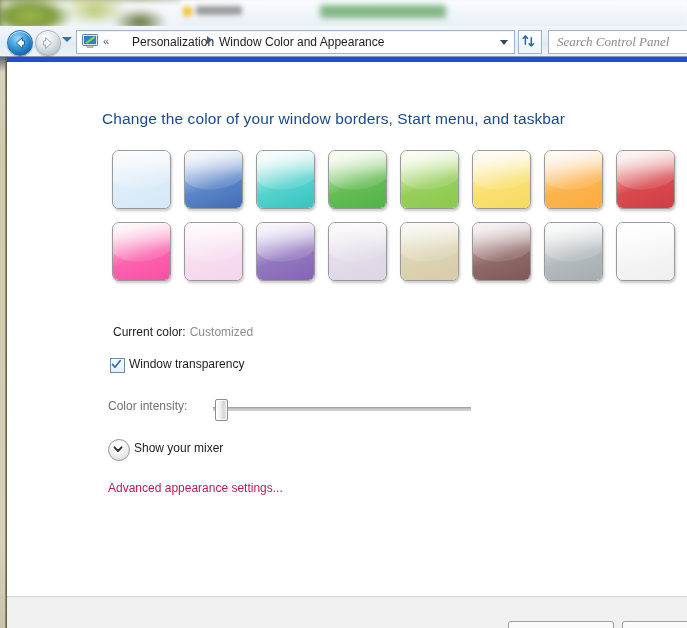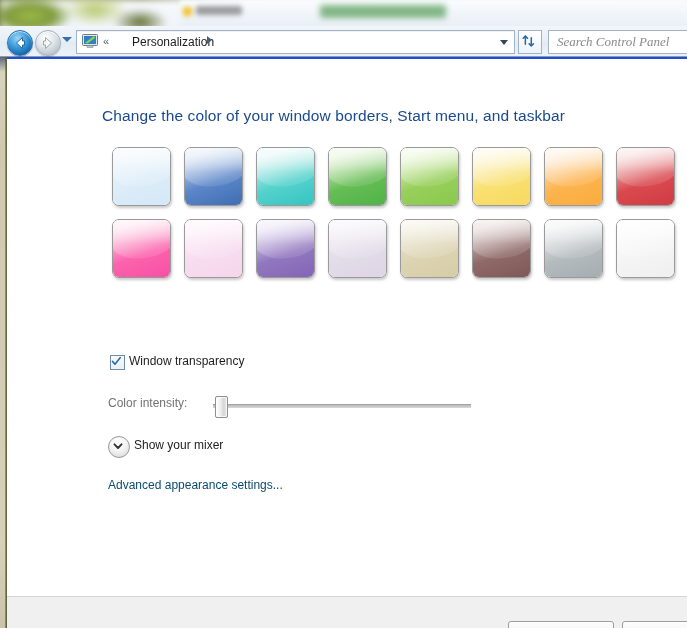--- a/index.html
+++ b/index.html
@@ -135,21 +135,21 @@
   }
   .search .ph {
     position: absolute; left: 8px; top: 3px; font-size: 13px; color: #8a8a8a;
     font-style: italic; font-family: "Liberation Serif", serif;
   }
 
   
   .content {
     position: absolute; left: 7px; top: 31px; width: 680px; height: 539px;
     background: #ffffff;
-    border-top: 2px solid #1d4ed8;
+    border-top: 5px solid #1d4ed8;
   }
   .page-title {
     position: absolute; left: 95px; top: 48px;
     font-size: 15.5px; color: #1b4a8c; letter-spacing: .1px;
     font-family: "Liberation Sans", sans-serif;
   }
 
   
   .swatches { position: absolute; left: 105px; top: 88px; }
   .swatch {
@@ -209,21 +209,21 @@
   .mixer-btn {
     position: absolute; left: 0; top: 0; width: 20px; height: 20px; border-radius: 50%;
     background: radial-gradient(circle at 45% 28%, #ffffff 0%, #f4f4f4 45%, #dcdcdc 85%, #cfcfcf 100%);
     border: 1px solid #9a9a9a;
   }
   .mixer-row .lbl { position: absolute; left: 26px; top: 2px; font-size: 12px; color: #1d1d1d; white-space:nowrap; }
 
   
   .adv-link {
     position: absolute; left: 101px; top: 419px;
-    font-size: 12px; color: #0c4a6e; cursor: pointer; white-space:nowrap;
+    font-size: 12px; color: #be185d; cursor: pointer; white-space:nowrap;
   }
 
   
   .footer {
     position: absolute; left: 7px; top: 570px; width: 680px; height: 58px;
     background: #f0f0f0;
     border-top: 1px solid #d4d4d4;
   }
   .btn {
     position: absolute; top: 24px; height: 23px;
@@ -274,20 +274,21 @@
     <div class="addr">
       <svg class="monitor" viewBox="0 0 16 14">
         <rect x="0.5" y="0.5" width="15" height="11" rx="1" fill="#dfe6ec" stroke="#6f7f8d"></rect>
         <rect x="2" y="2" width="12" height="8" fill="#2f7fc4"></rect>
         <path d="M3 9 L11 2.5 L13 2.5 L13 4 L5.5 9.5 Z" fill="#8fd04a"></path>
         <rect x="5" y="11.5" width="6" height="2" fill="#b9c2c9" stroke="#6f7f8d" stroke-width="0.5"></rect>
       </svg>
       <span class="chev-sep" style="left:26px;">«</span>
       <span class="crumb" style="left:55px;">Personalization</span>
       <span class="crumb-sep" style="left:130px;"></span>
+      <span class="crumb" style="left:142px;">Window Color and Appearance</span>
       <span class="addr-drop"></span>
     </div>
 
     <div class="refresh-btn">
       <svg viewBox="0 0 22 22" width="20" height="20">
         <path d="M7 5.5 L7 14.5 M7 5.5 L4.6 8 M7 5.5 L9.4 8" fill="none" stroke="#2a6aa8" stroke-width="1.7" stroke-linecap="round"></path>
         <path d="M13.5 16.5 L13.5 7.5 M13.5 16.5 L11.1 14 M13.5 16.5 L15.9 14" fill="none" stroke="#2a6aa8" stroke-width="1.7" stroke-linecap="round"></path>
       </svg>
     </div>
 
@@ -376,20 +377,23 @@
           <div class="sw-inner-hl"></div>
           <div class="sw-gloss"></div>
         </div>
         <div class="swatch" style="left: 504px; top: 72px;">
           <div class="sw-fill" style="background: linear-gradient(160deg, rgb(251, 251, 251) 0%, rgb(251, 251, 251) 14%, rgb(244, 244, 244) 58%, rgb(239, 239, 239) 100%);"></div>
           <div class="sw-inner-hl"></div>
           <div class="sw-gloss"></div>
         </div>
       </div>
 
+    <div class="cur-row">
+      <span class="cur-label">Current color:</span><span class="cur-value">Customized</span>
+    </div>
 
     <div class="chk-row">
       <span class="chk-box" aria-checked="true">
         <svg width="11" height="11" viewBox="0 0 11 11" style="position: absolute; left: 0px; top: 0px; display: block;">
           <path d="M1.5 5.4 L4 8.2 L9.3 1.6" fill="none" stroke="#2a6aa8" stroke-width="1.6" stroke-linecap="round" stroke-linejoin="round"></path>
         </svg>
       </span>
       <span class="lbl">Window transparency</span>
     </div>
 

